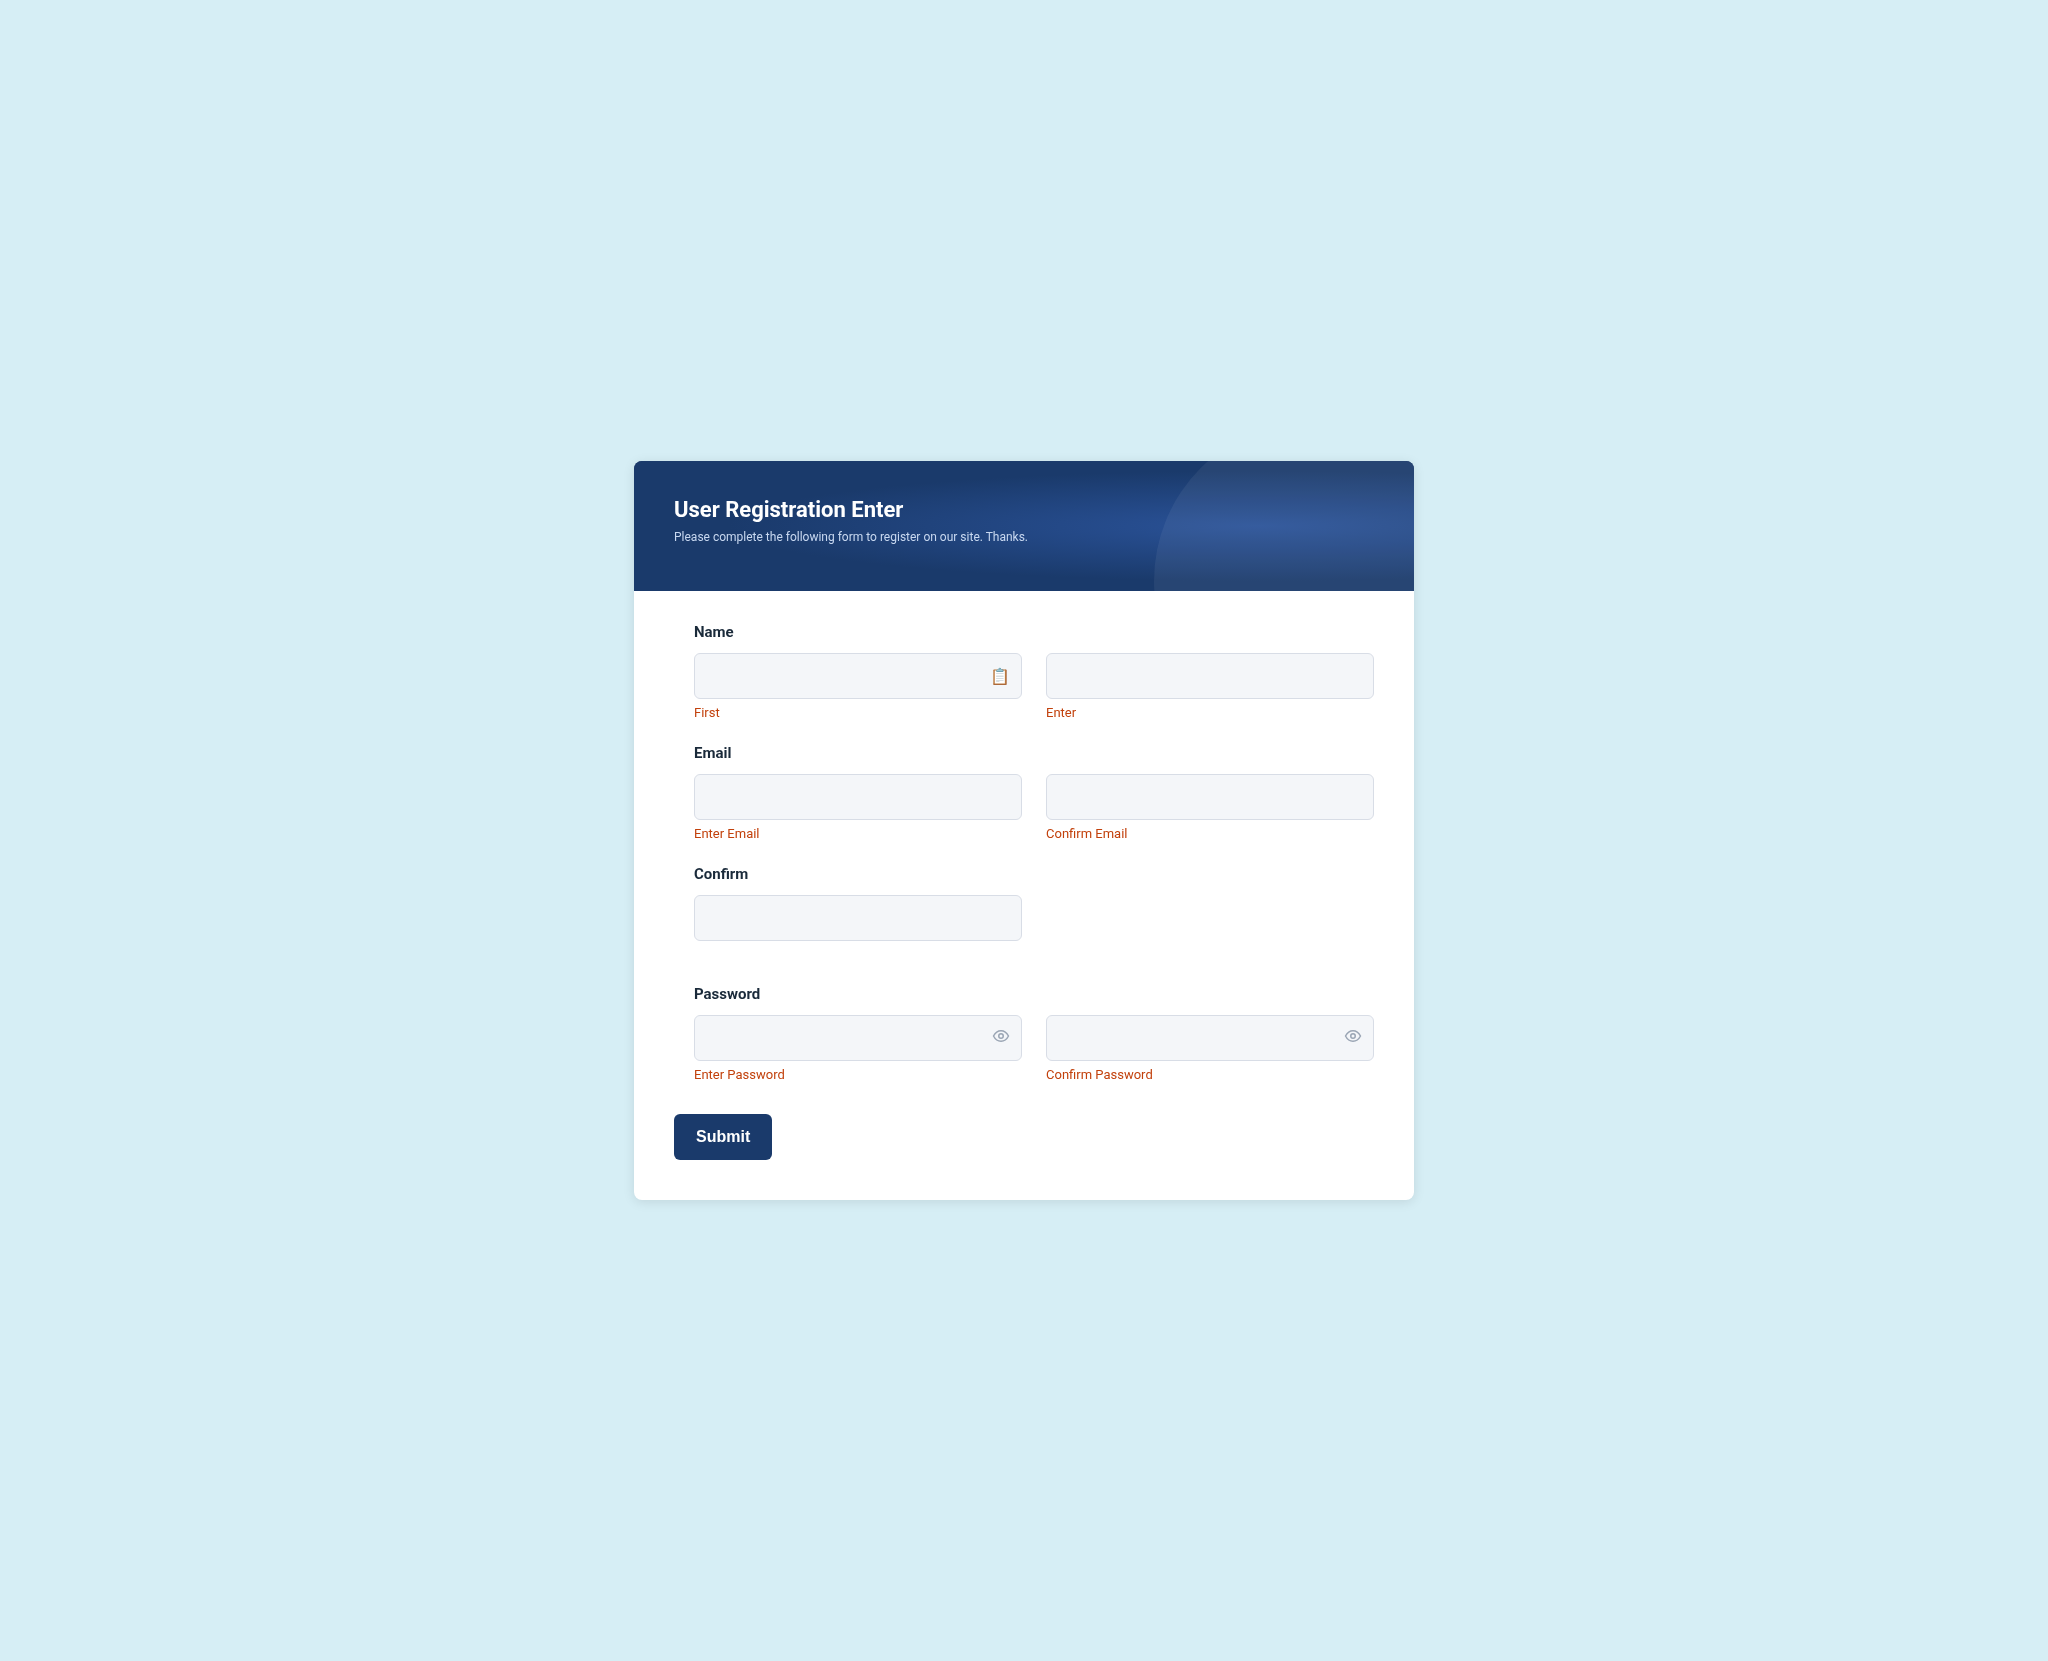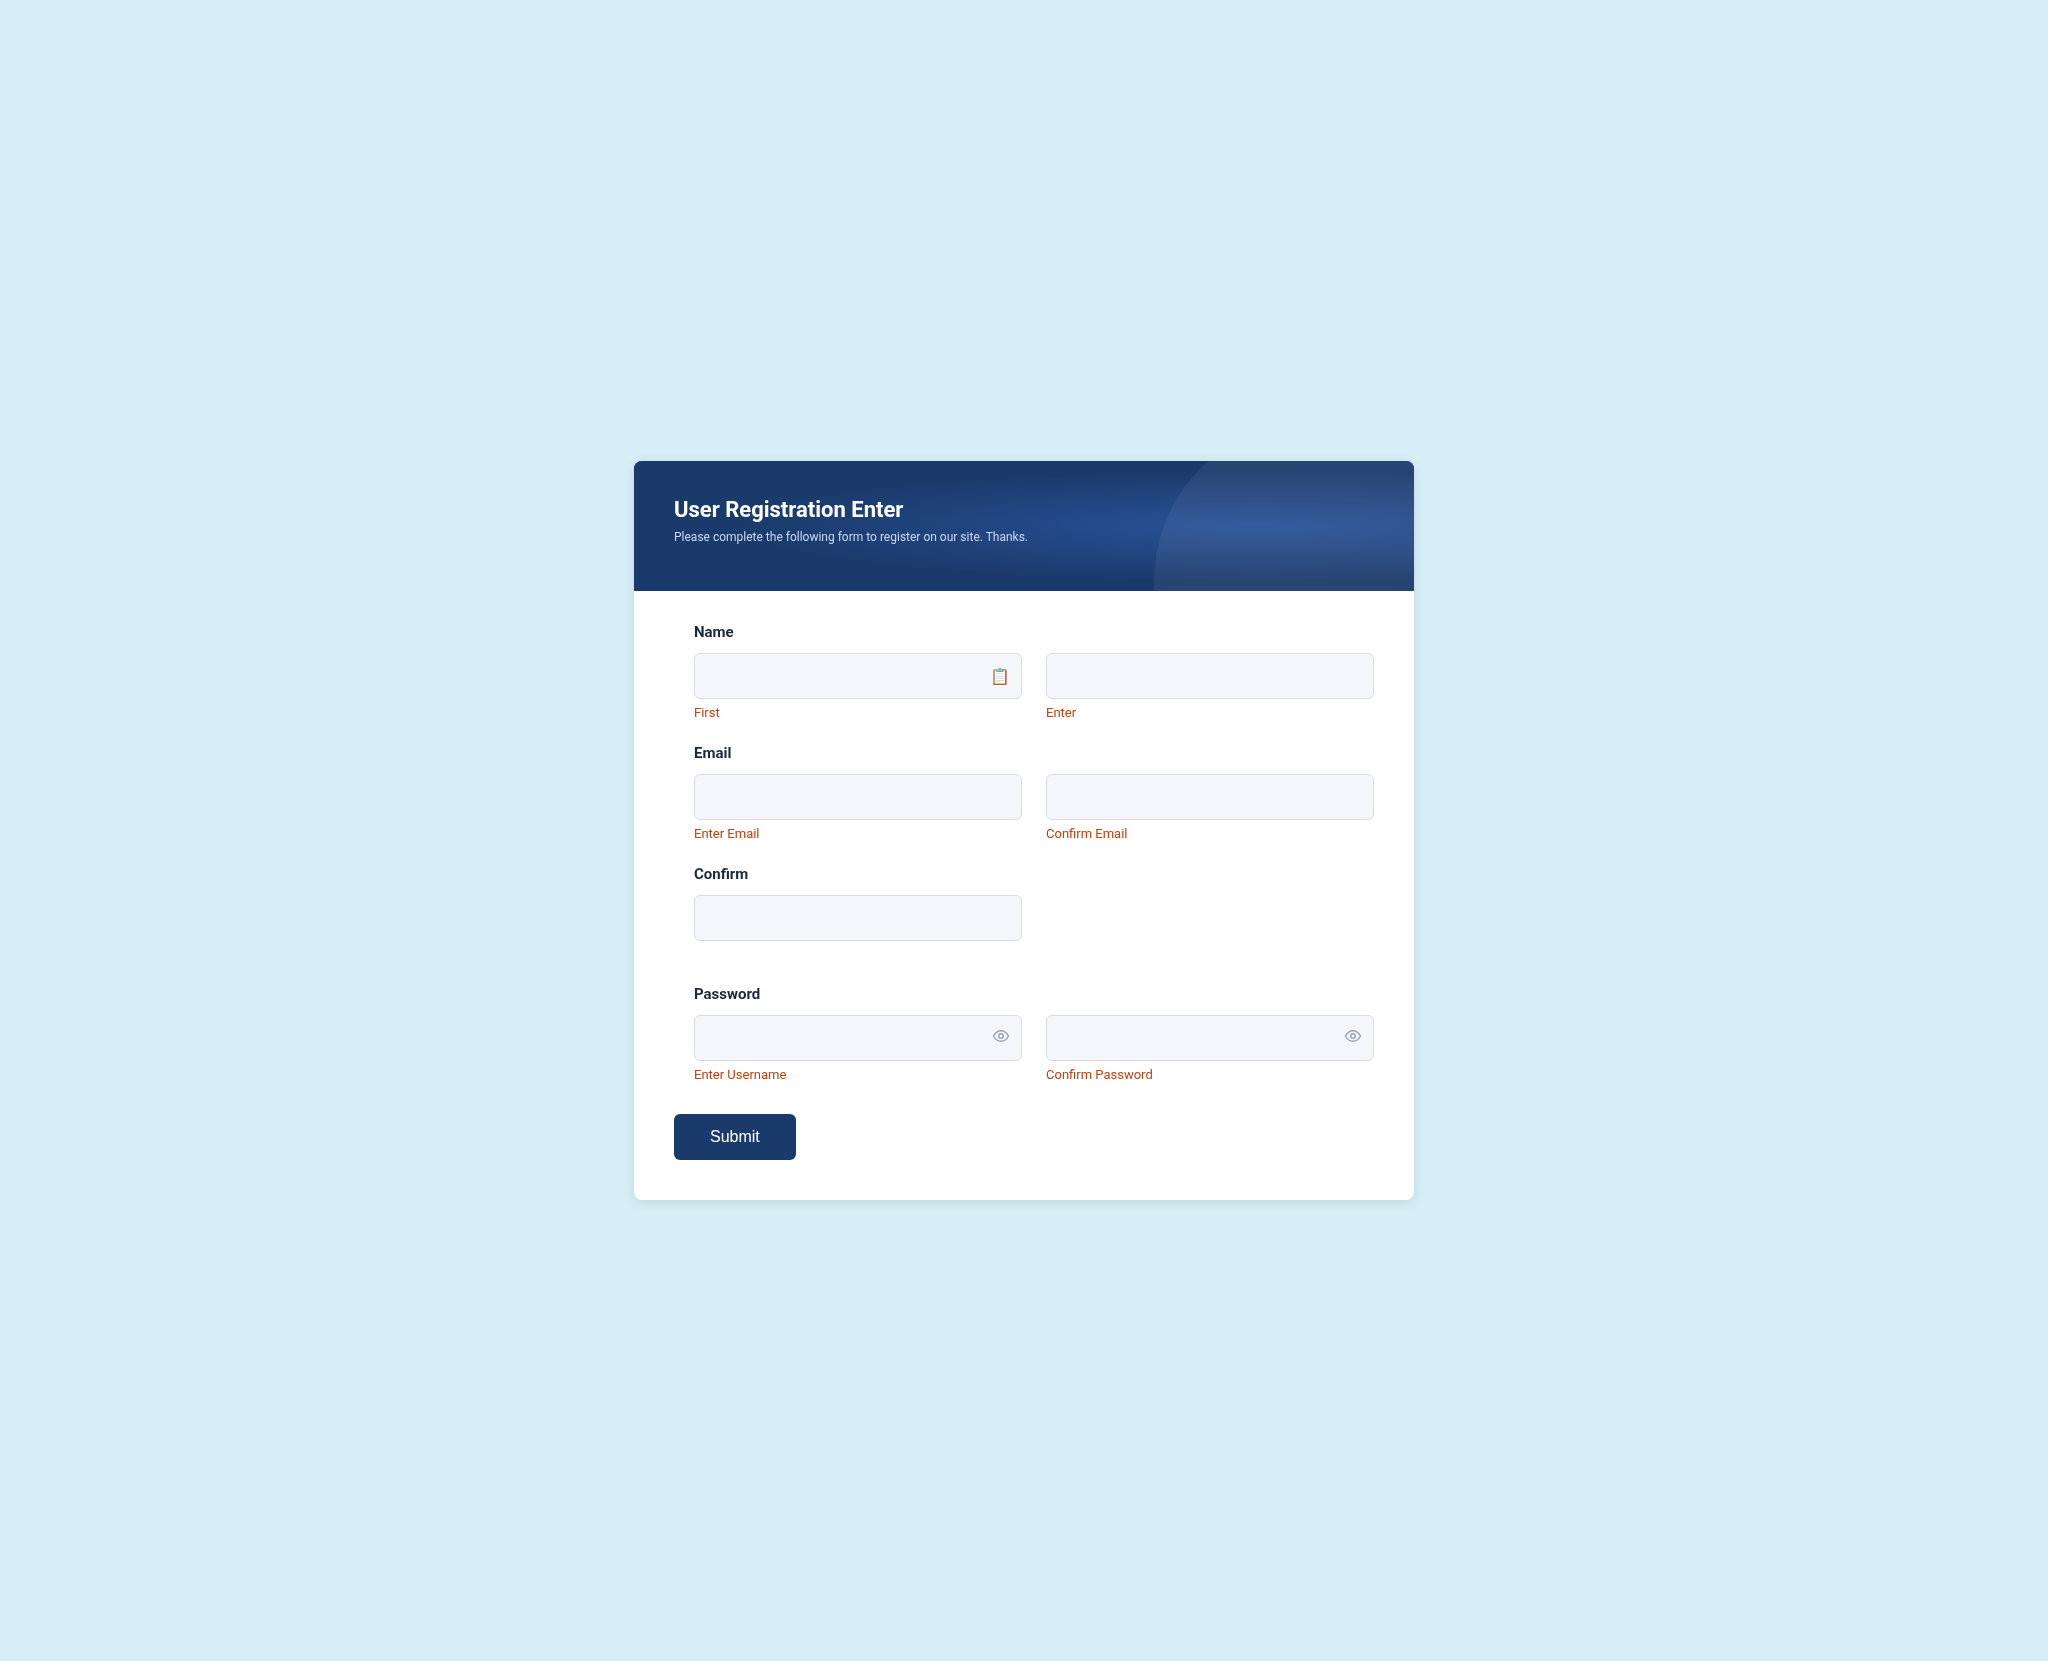--- a/index.html
+++ b/index.html
@@ -120,23 +120,23 @@
       font-size: 13px;
       color: #c2410c;
       margin-top: 6px;
     }
 
     .submit-btn {
       background: #1a3a6b;
       color: #ffffff;
       border: none;
       border-radius: 6px;
-      padding: 14px 36px;
+      padding: 14px 22px;
       font-size: 16px;
-      font-weight: 400;
+      font-weight: 700;
       cursor: pointer;
       margin-top: 8px;
       transition: background 0.2s;
     }
 
     .spacer {
       height: 20px;
     }
   </style>
 </head>
@@ -208,21 +208,21 @@
         <div class="form-group">
           <div class="input-wrapper">
             <input type="password" class="form-input" style="">
             <span class="input-icon">
               <svg width="18" height="18" viewBox="0 0 24 24" fill="none" stroke="#9aa5b4" stroke-width="2" stroke-linecap="round" stroke-linejoin="round">
                 <circle cx="12" cy="12" r="3"></circle>
                 <path d="M2 12s3.636-7 10-7 10 7 10 7-3.636 7-10 7S2 12 2 12z"></path>
               </svg>
             </span>
           </div>
-          <span class="field-hint">Enter Username</span>
+          <span class="field-hint">Enter Password</span>
         </div>
         <div class="form-group">
           <div class="input-wrapper">
             <input type="password" class="form-input" style="">
             <span class="input-icon">
               <svg width="18" height="18" viewBox="0 0 24 24" fill="none" stroke="#9aa5b4" stroke-width="2" stroke-linecap="round" stroke-linejoin="round">
                 <circle cx="12" cy="12" r="3"></circle>
                 <path d="M2 12s3.636-7 10-7 10 7 10 7-3.636 7-10 7S2 12 2 12z"></path>
               </svg>
             </span>

